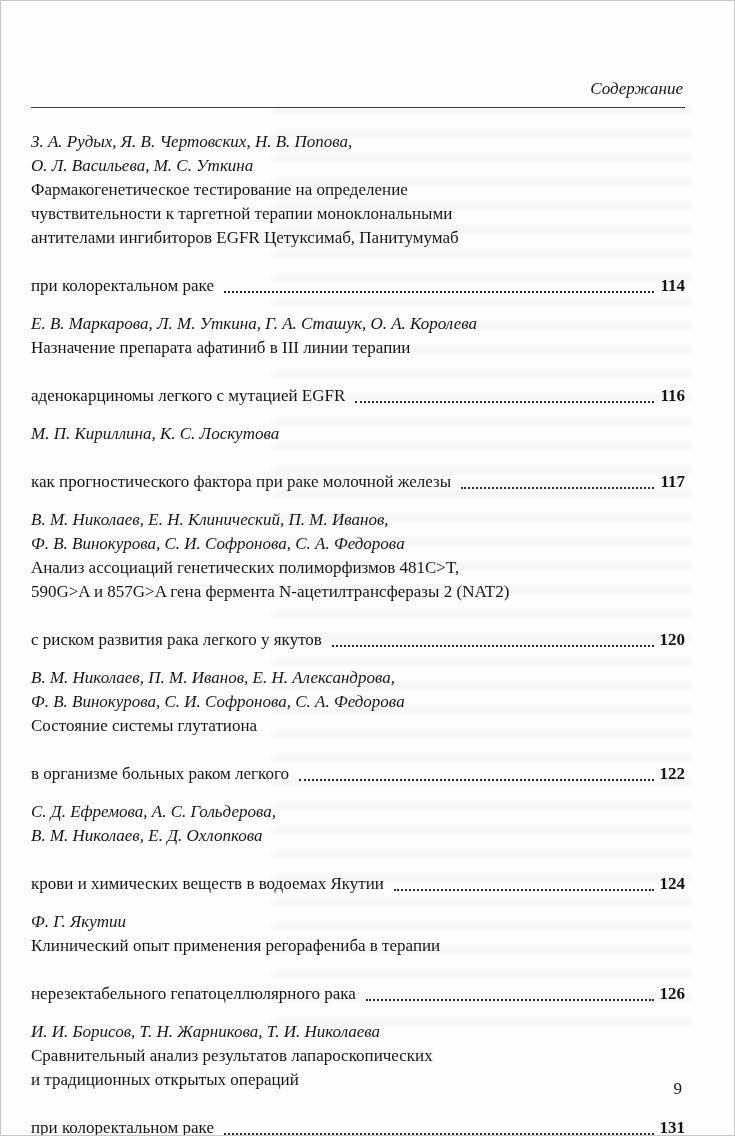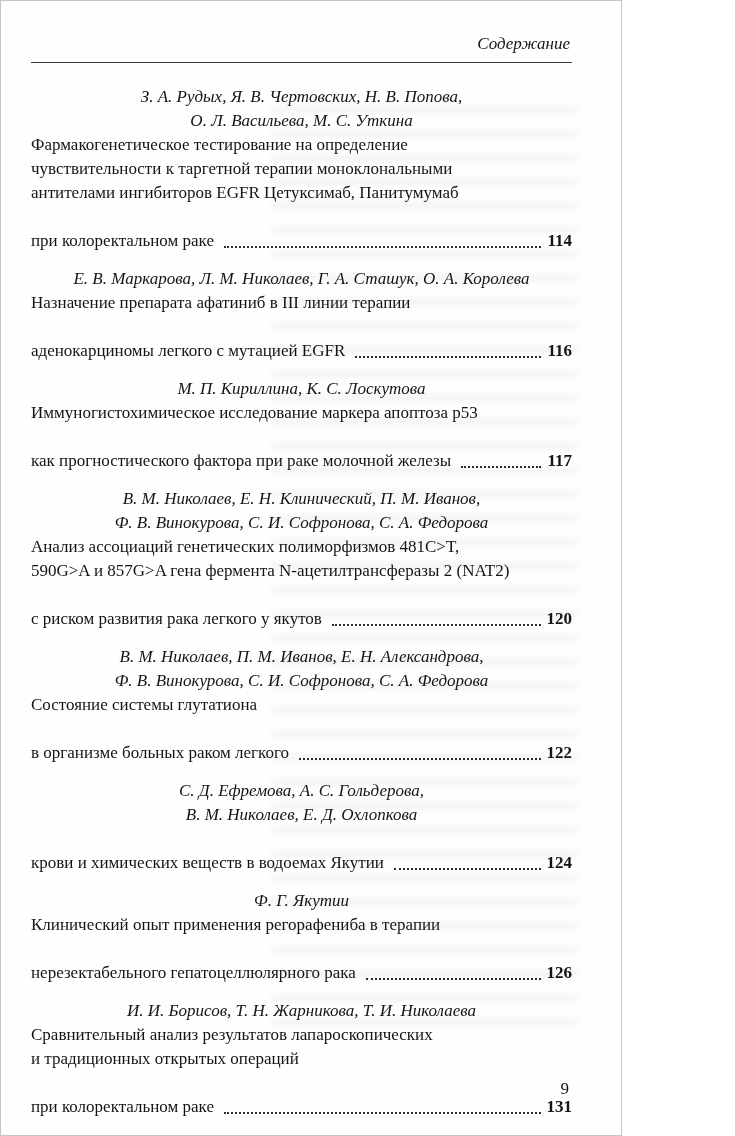--- a/index.html
+++ b/index.html
@@ -8,26 +8,26 @@
     background: #ffffff;
   }
   body {
     width: 735px;
     height: 1136px;
     font-family: "Liberation Serif", serif;
     color: #141414;
   }
   .page {
     position: relative;
-    width: 622px;
+    width: 735px;
     height: 1136px;
     box-sizing: border-box;
     background: #fefefe;
     border: 1px solid #c6c6c4;
-    padding: 32px 49px 40px 30px;
+    padding: 77px 49px 40px 30px;
     overflow: hidden;
   }
   
   .bleed {
     position: absolute;
     top: 105px;
     left: 270px;
     right: 42px;
     bottom: 95px;
     background: repeating-linear-gradient(
@@ -54,21 +54,20 @@
     position: relative;
     margin-top: 22px;
     font-size: 17px;
     line-height: 24px;
   }
   .entry {
     margin-bottom: 14px;
   }
   .authors {
     font-style: italic;
-    text-align: center;
   }
   .title-line { }
   .title-line.last {
     display: flex;
     align-items: flex-end;
   }
   .title-text {
     white-space: nowrap;
     margin-top: 24px;
   }
@@ -106,31 +105,30 @@
         <div class="title-line"><span class="title-text">Фармакогенетическое тестирование на определение</span></div>
         <div class="title-line"><span class="title-text">чувствительности к таргетной терапии моноклональными</span></div>
         <div class="title-line"><span class="title-text">антителами ингибиторов EGFR Цетуксимаб, Панитумумаб</span></div>
         <div class="title-line last">
           <span class="title-text">при колоректальном раке</span>
           <span class="leader"></span>
           <span class="pagenum">114</span>
         </div>
       </div>
       <div class="entry">
-        <div class="authors">Е. В. Маркарова, Л. М. Николаев, Г. А. Сташук, О. А. Королева</div>
+        <div class="authors">Е. В. Маркарова, Л. М. Уткина, Г. А. Сташук, О. А. Королева</div>
         <div class="title-line"><span class="title-text">Назначение препарата афатиниб в III линии терапии</span></div>
         <div class="title-line last">
           <span class="title-text">аденокарциномы легкого с мутацией EGFR</span>
           <span class="leader"></span>
           <span class="pagenum">116</span>
         </div>
       </div>
       <div class="entry">
         <div class="authors">М. П. Кириллина, К. С. Лоскутова</div>
-        <div class="title-line"><span class="title-text">Иммуногистохимическое исследование маркера апоптоза p53</span></div>
         <div class="title-line last">
           <span class="title-text">как прогностического фактора при раке молочной железы</span>
           <span class="leader"></span>
           <span class="pagenum">117</span>
         </div>
       </div>
       <div class="entry">
         <div class="authors">В. М. Николаев, Е. Н. Клинический, П. М. Иванов,</div>
         <div class="authors">Ф. В. Винокурова, С. И. Софронова, С. А. Федорова</div>
         <div class="title-line"><span class="title-text">Анализ ассоциаций генетических полиморфизмов 481C&gt;T,</span></div>

